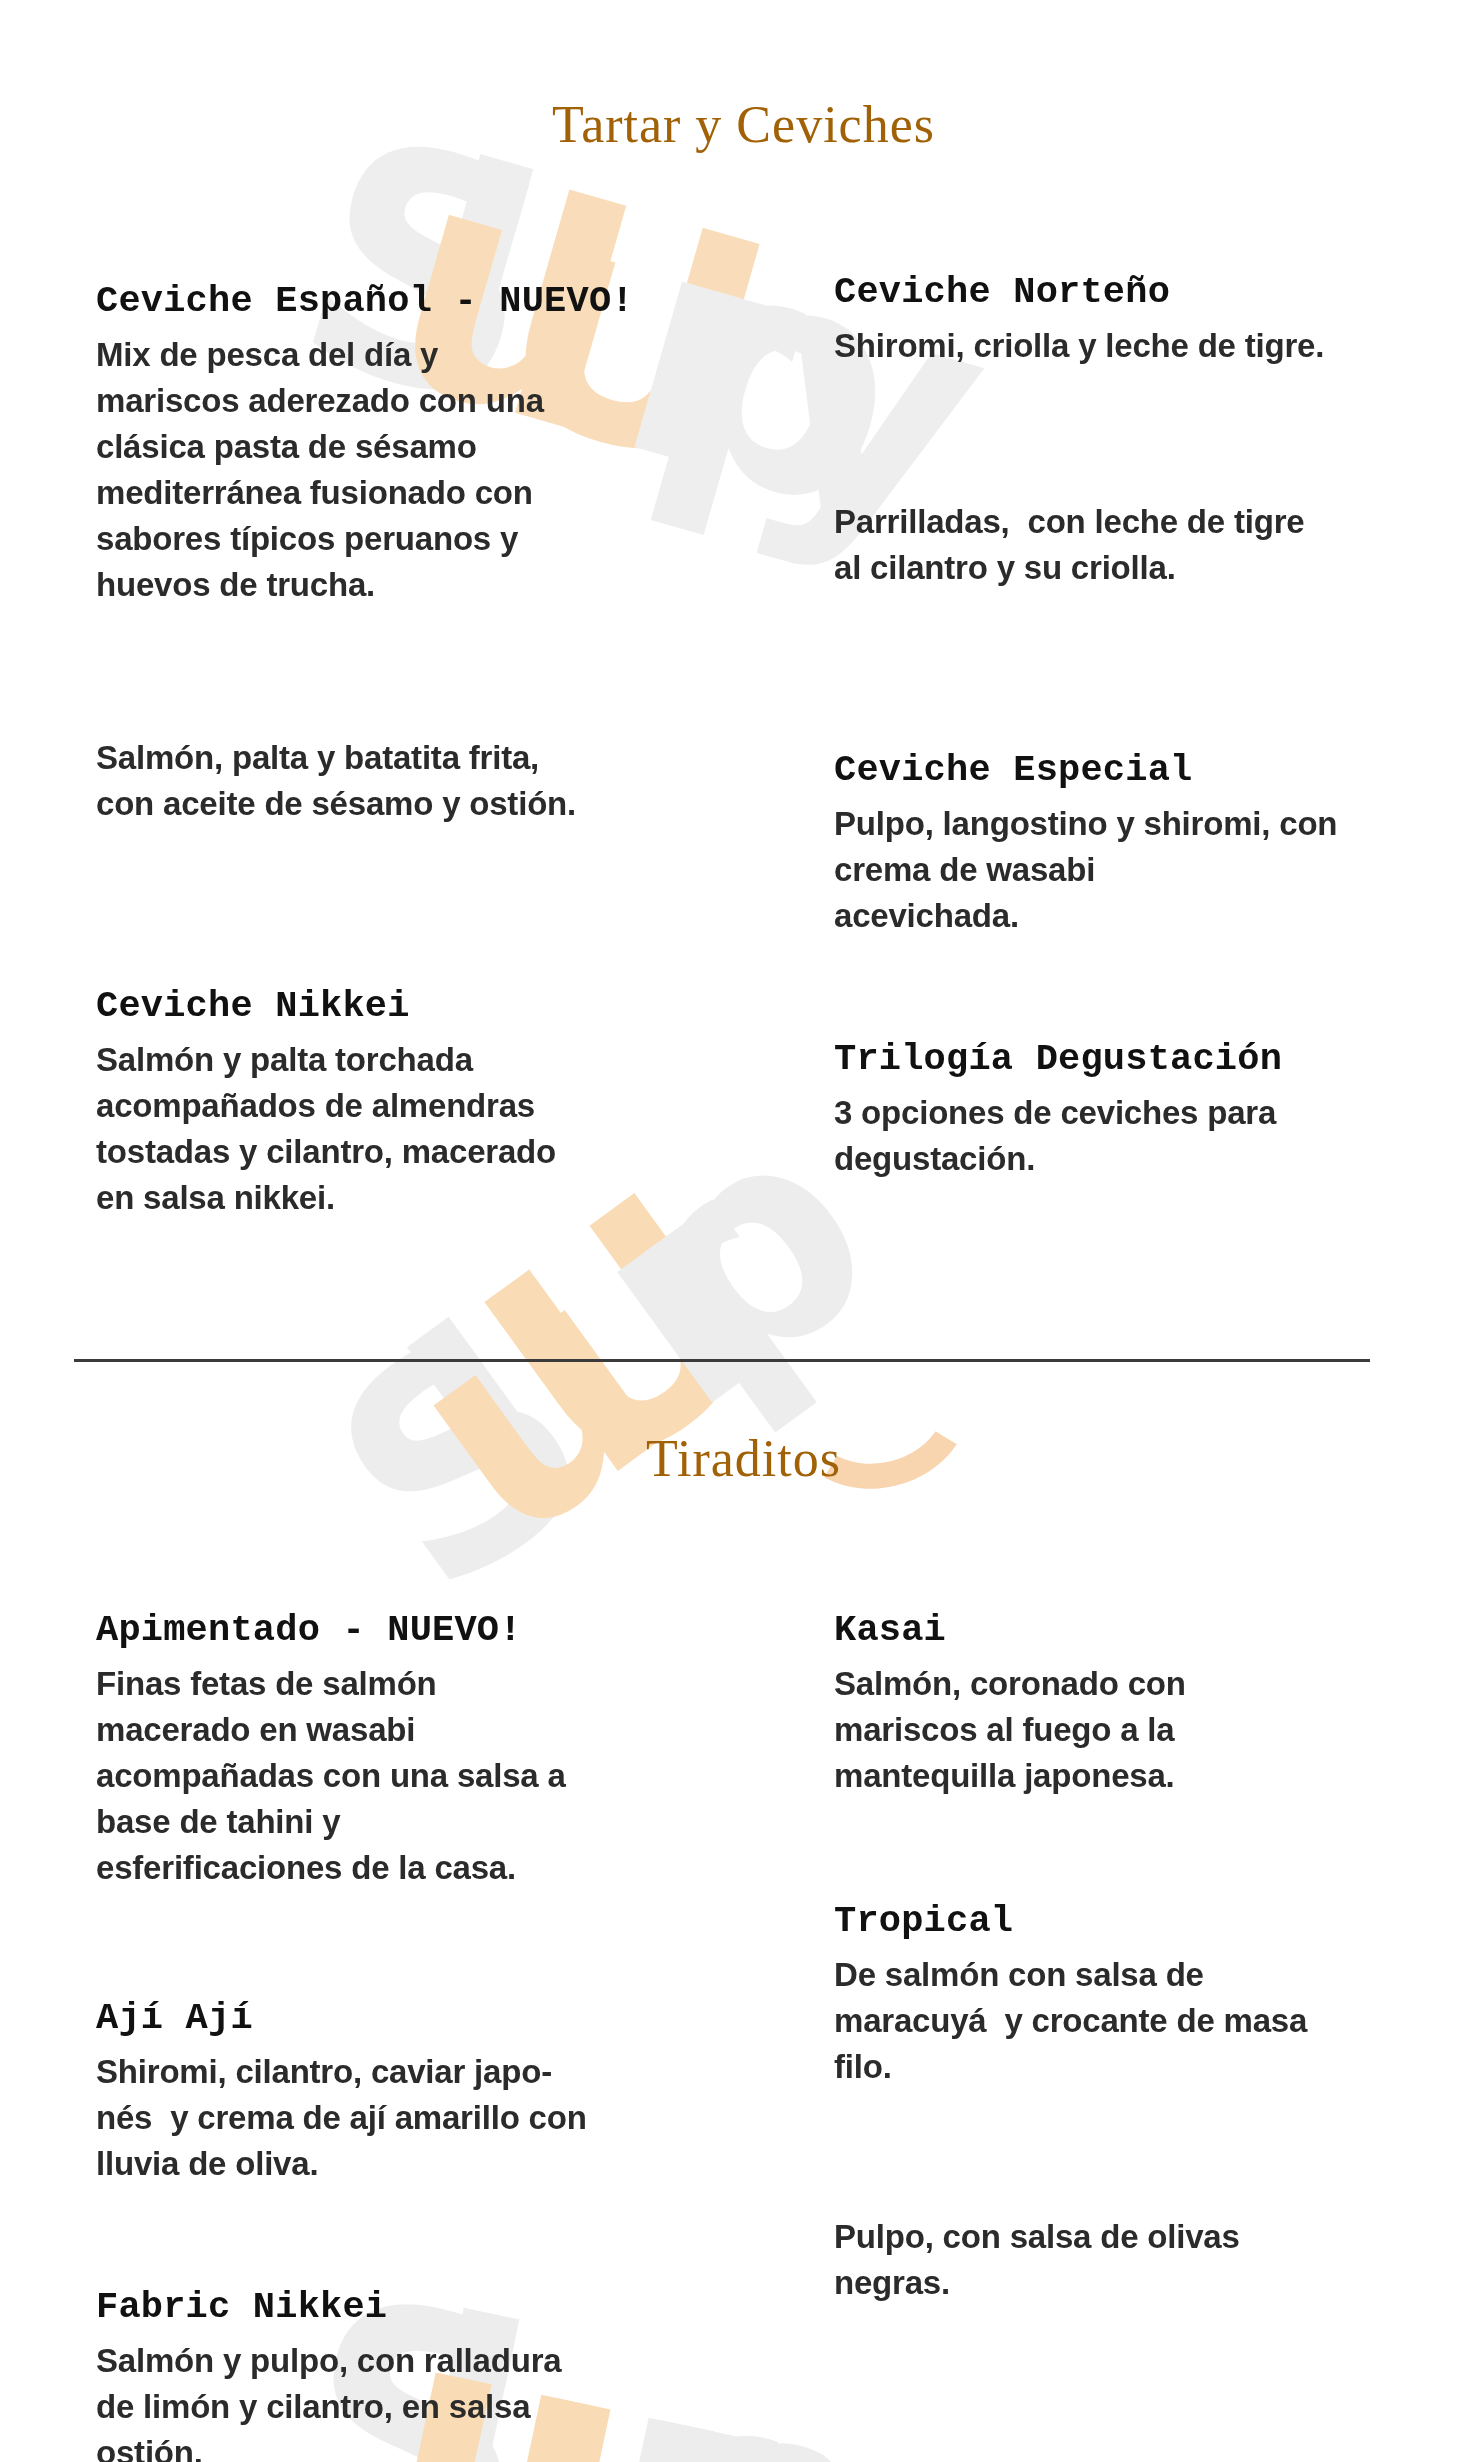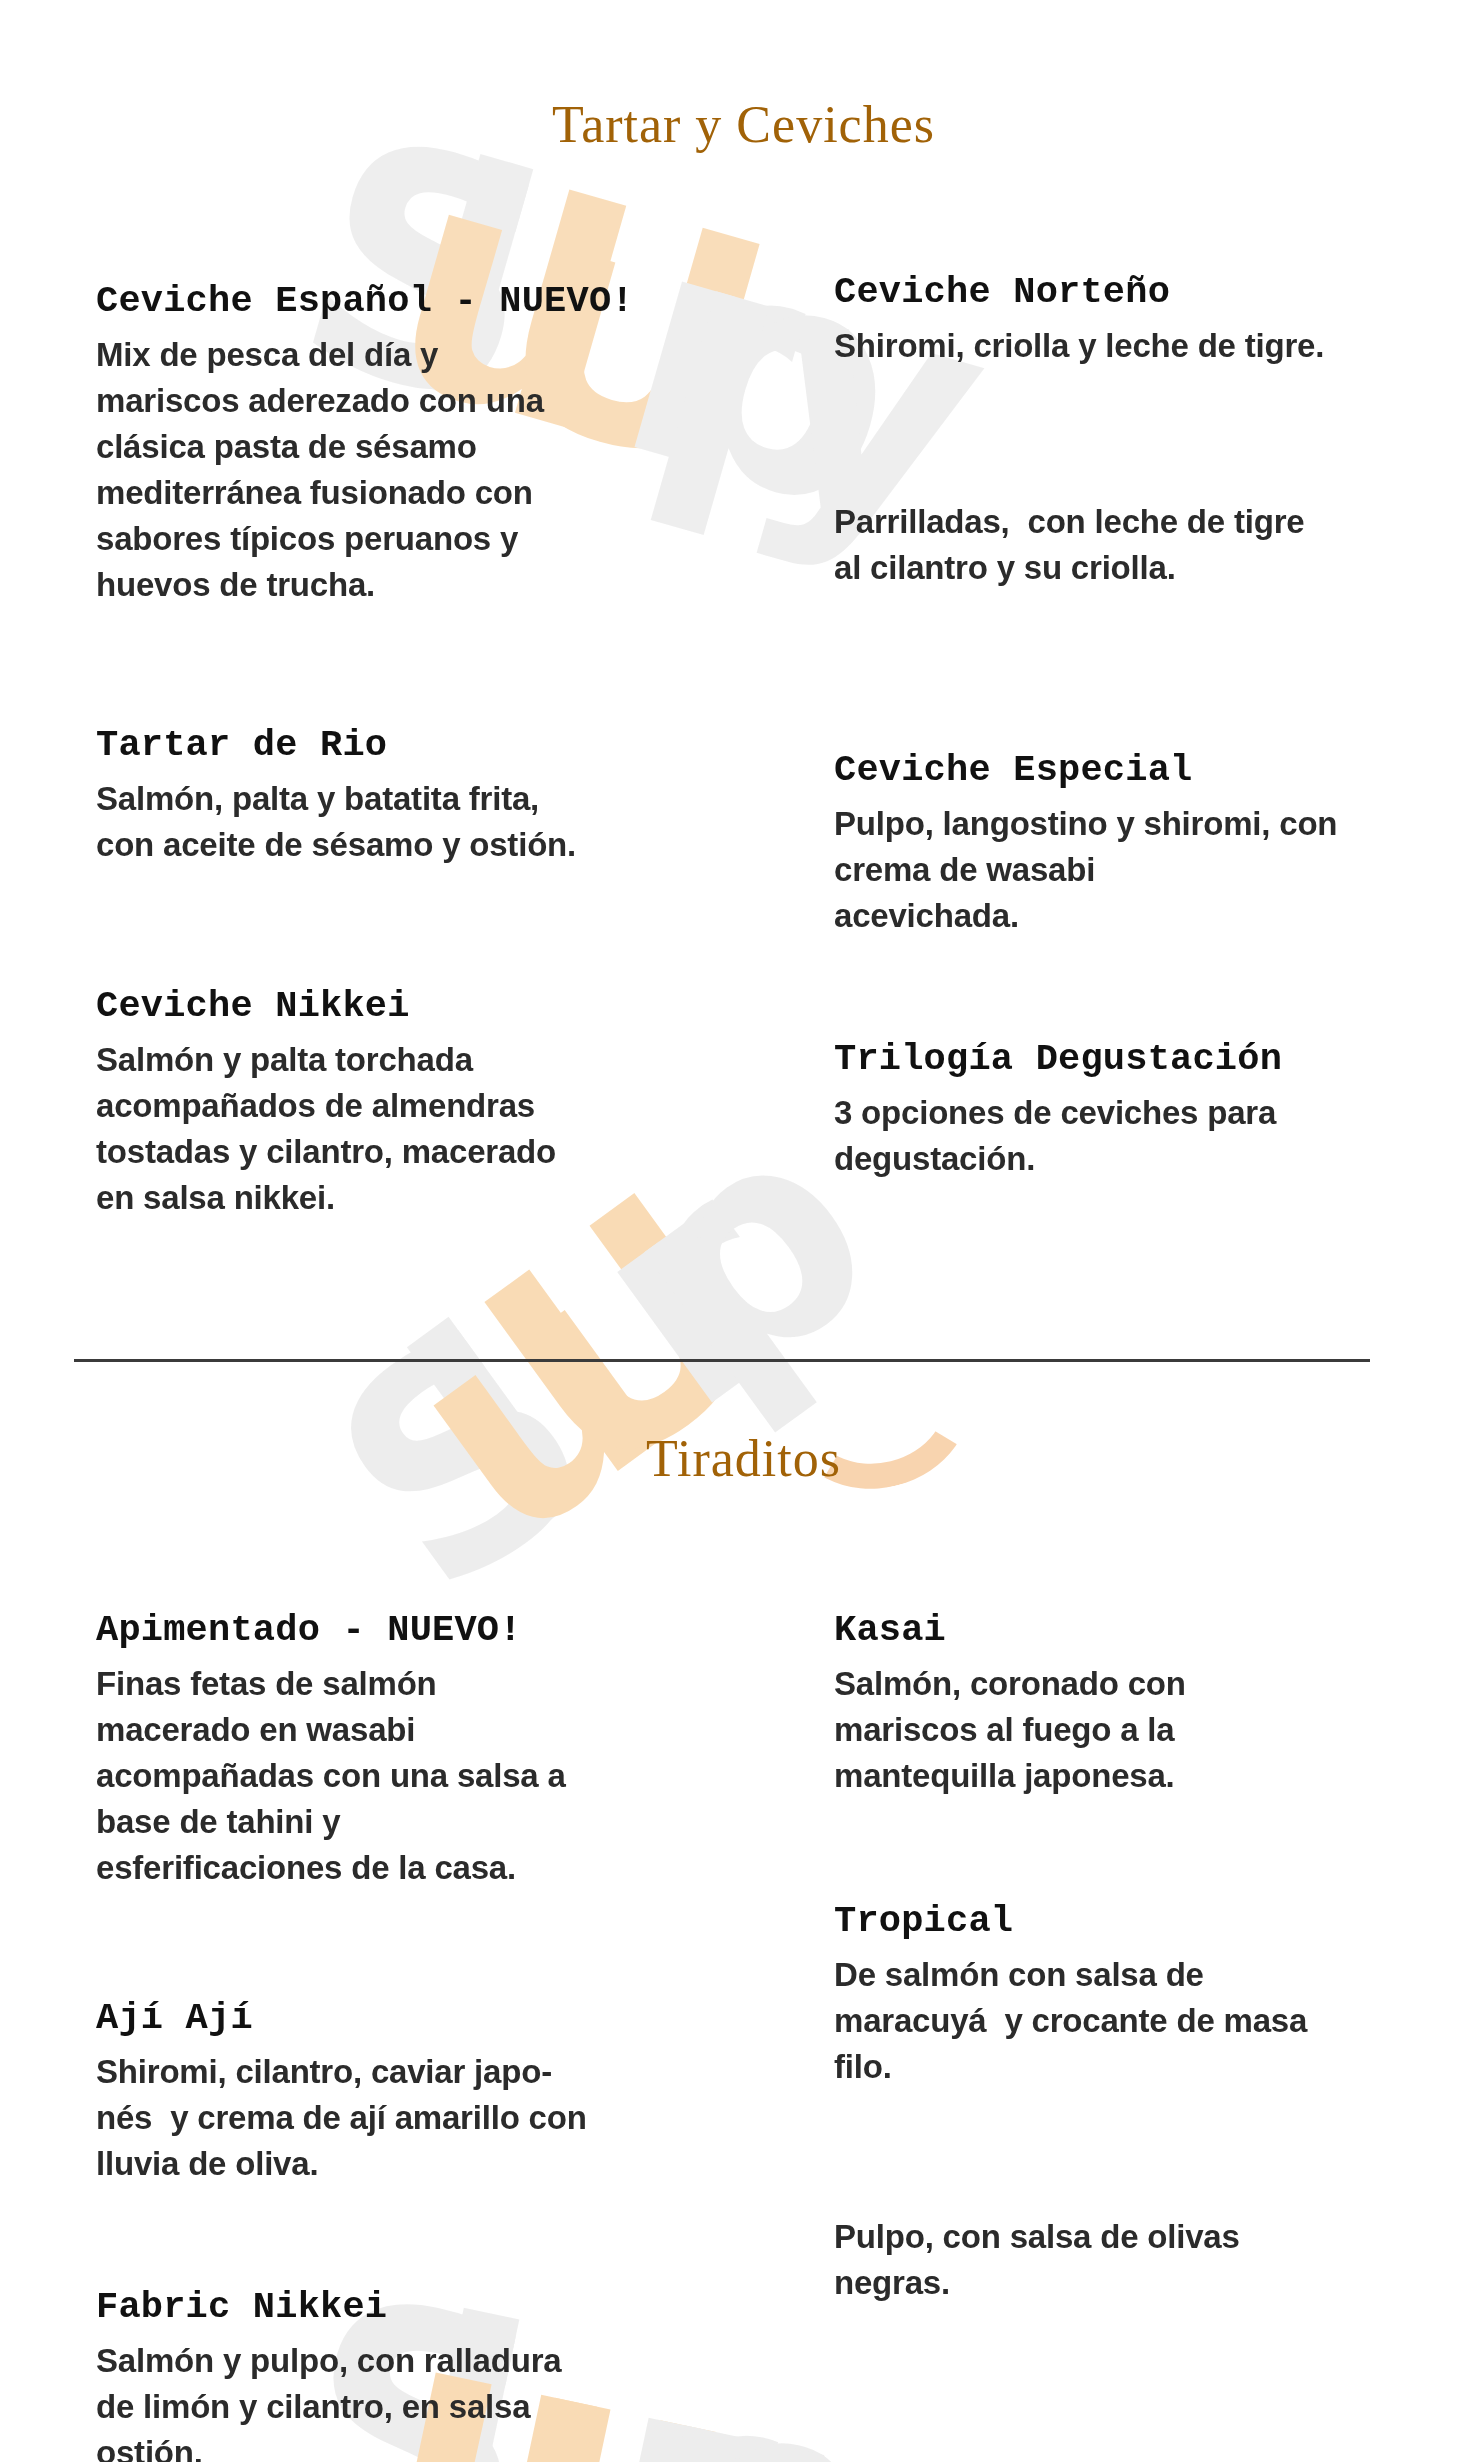--- a/index.html
+++ b/index.html
@@ -115,21 +115,20 @@
     <div class="item col-left" id="t-l1">
       <h3>Ceviche Español - NUEVO!</h3>
       <p>Mix de pesca del día y
 mariscos aderezado con una
 clásica pasta de sésamo
 mediterránea fusionado con
 sabores típicos peruanos y
 huevos de trucha.</p>
     </div>
     <div class="item col-left" id="t-l2">
-      <h3>Tartar de Rio</h3>
       <p>Salmón, palta y batatita frita,
 con aceite de sésamo y ostión.</p>
     </div>
     <div class="item col-left" id="t-l3">
       <h3>Ceviche Nikkei</h3>
       <p>Salmón y palta torchada
 acompañados de almendras
 tostadas y cilantro, macerado
 en salsa nikkei.</p>
     </div>

